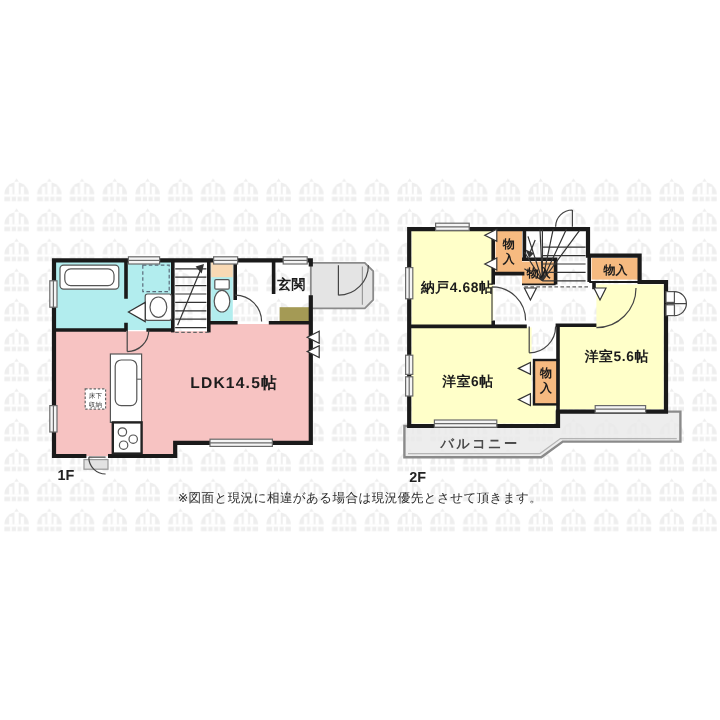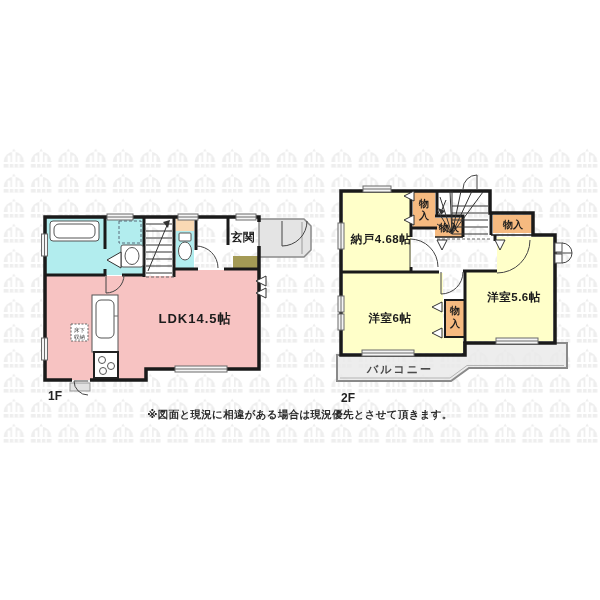--- a/index.html
+++ b/index.html
@@ -3,21 +3,21 @@
 <meta charset="utf-8">
 <style>
   html,body{margin:0;padding:0;}
   body{
     width:600px;height:600px;background:#ffffff;position:relative;overflow:hidden;
     font-family:"Liberation Sans","DejaVu Sans",sans-serif;
   }
   .layer{position:absolute;left:0;top:0;}
   .disclaimer{
     position:absolute;left:0;top:408px;width:600px;text-align:center;
-    font-size:10.5px;font-weight:700;color:#2b2b2b;letter-spacing:0.3px;
+    font-size:10.5px;font-weight:400;color:#2b2b2b;letter-spacing:0.3px;
   }
   svg text{font-family:"Liberation Sans","DejaVu Sans",sans-serif;}
   .room-label{font-size:11.5px;font-weight:600;fill:#1c1c1c;letter-spacing:0.5px;}
   .big-label{font-size:13px;font-weight:600;fill:#1c1c1c;letter-spacing:1px;}
   .small-label{font-size:10px;font-weight:600;fill:#1c1c1c;}
   .tiny-label{font-size:5.5px;fill:#333;}
   .floor-label{font-size:12px;font-weight:700;fill:#222;}
   .balcony-label{font-size:11px;font-weight:600;fill:#4a4a4a;letter-spacing:2px;}
   .wall{stroke:#1a1a1a;fill:none;stroke-width:3.5;stroke-linecap:butt;}
   .wall-in{stroke:#1a1a1a;fill:none;stroke-width:3;}

